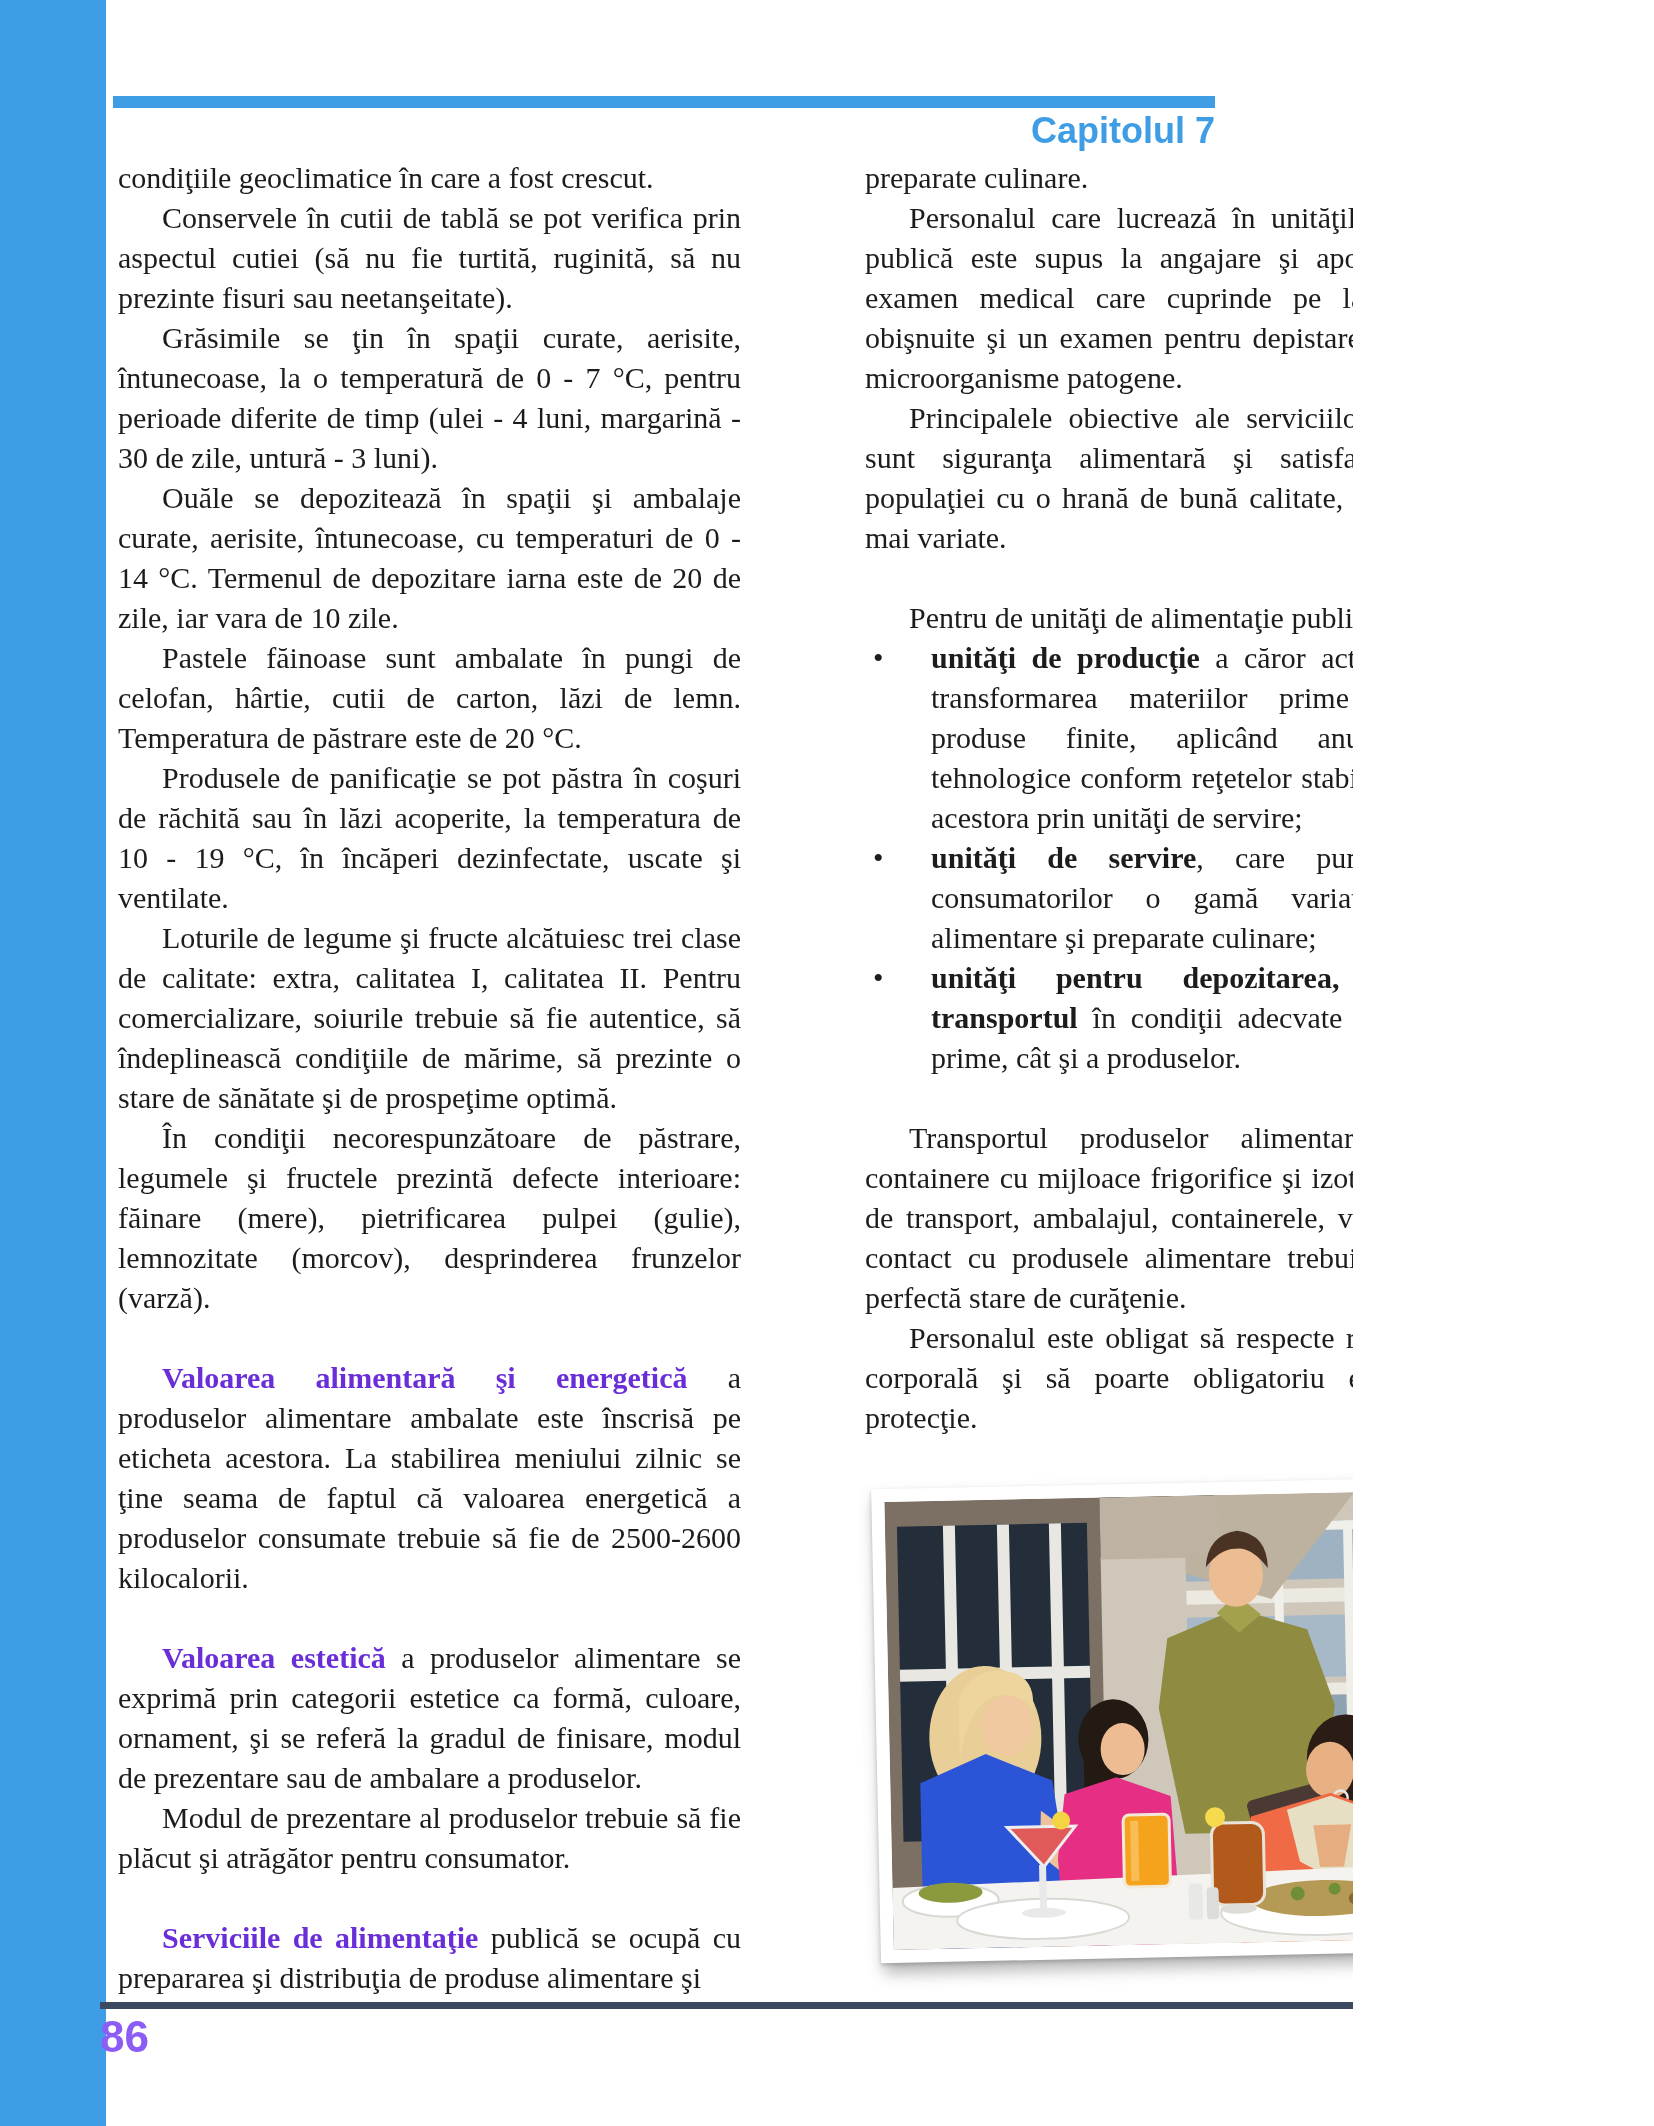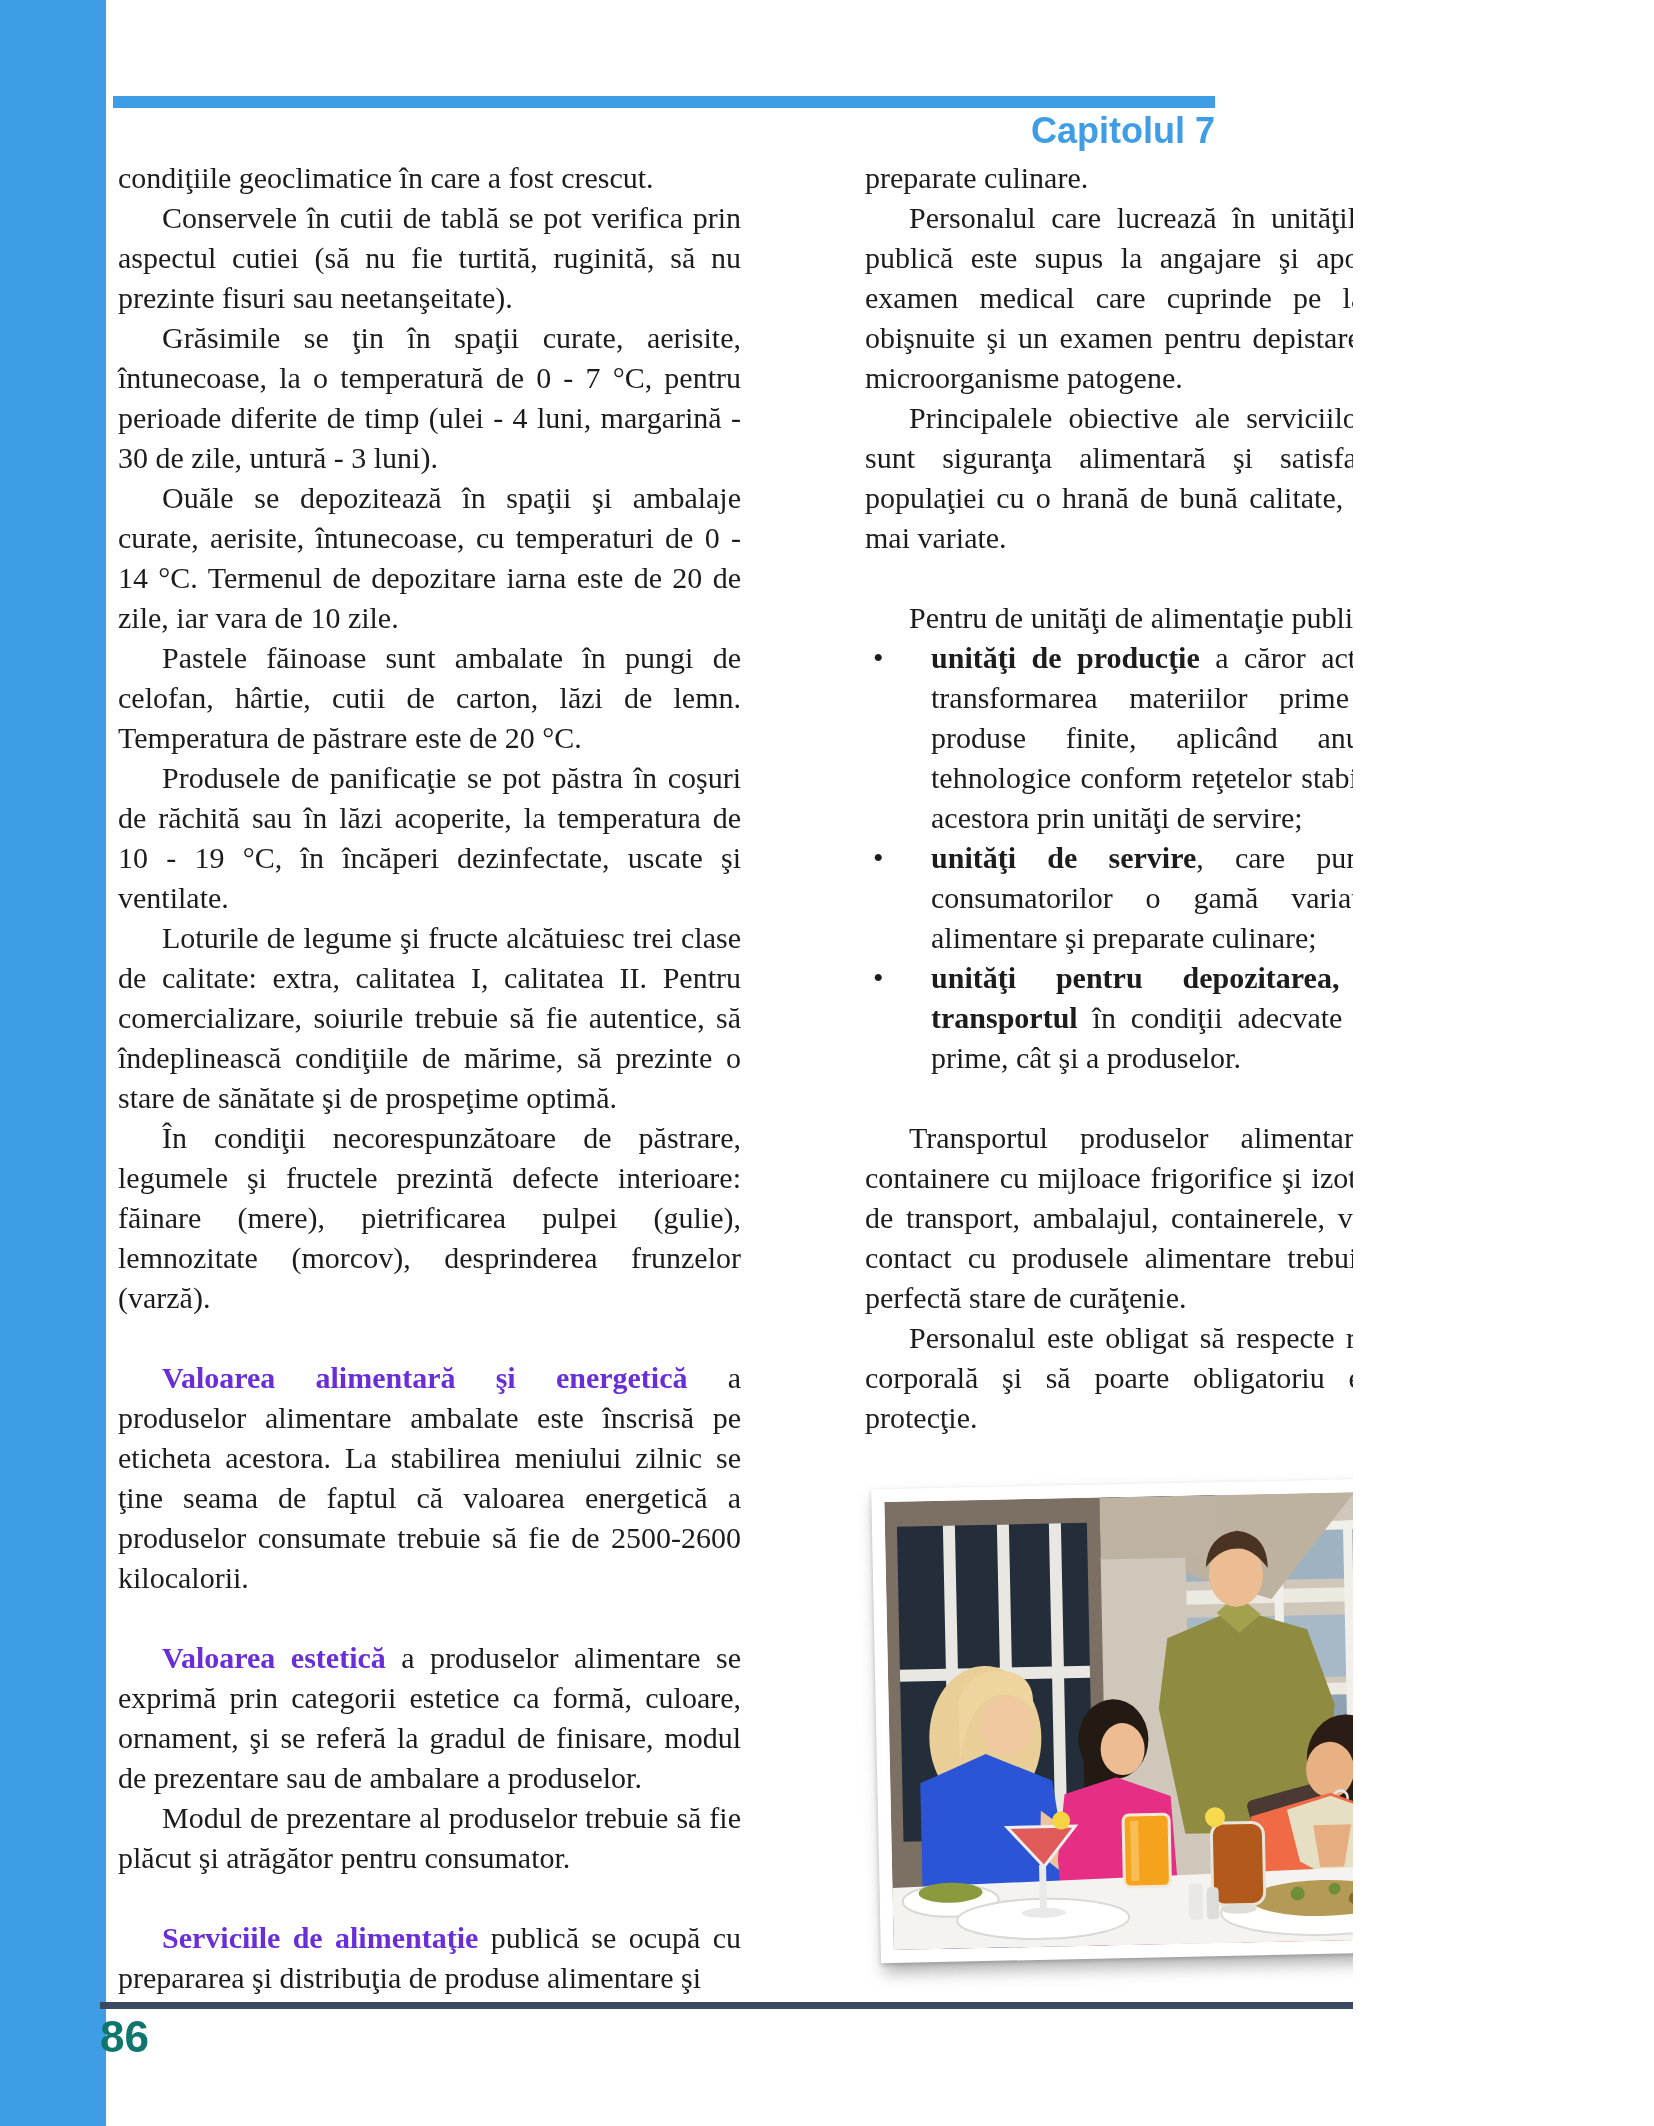--- a/index.html
+++ b/index.html
@@ -28,21 +28,21 @@
   .li-text b{font-weight:bold;}
   .photo-frame{
     position:absolute;left:876px;top:1482px;width:668px;padding:13px;background:#ffffff;
     box-shadow:3px 10px 16px rgba(90,90,90,.45), 0 2px 4px rgba(120,120,120,.4);
     transform:rotate(-1.2deg);
   }
   .photo-frame svg{display:block;}
   .footer-rule{position:absolute;left:100px;top:2002px;width:1477px;height:7px;background:#3b4a60;}
   .page-number{
     position:absolute;left:100px;top:2012px;
-    font-family:"Liberation Sans",sans-serif;font-weight:bold;font-size:44px;color:#0f766e;
+    font-family:"Liberation Sans",sans-serif;font-weight:bold;font-size:44px;color:#8b5cf6;
   }
 </style>
 </head>
 <body>
 
 <div class="page">
 
   <div class="accent-bar"></div>
   <div class="top-rule"></div>
   <div class="chapter">Capitolul 7</div>

